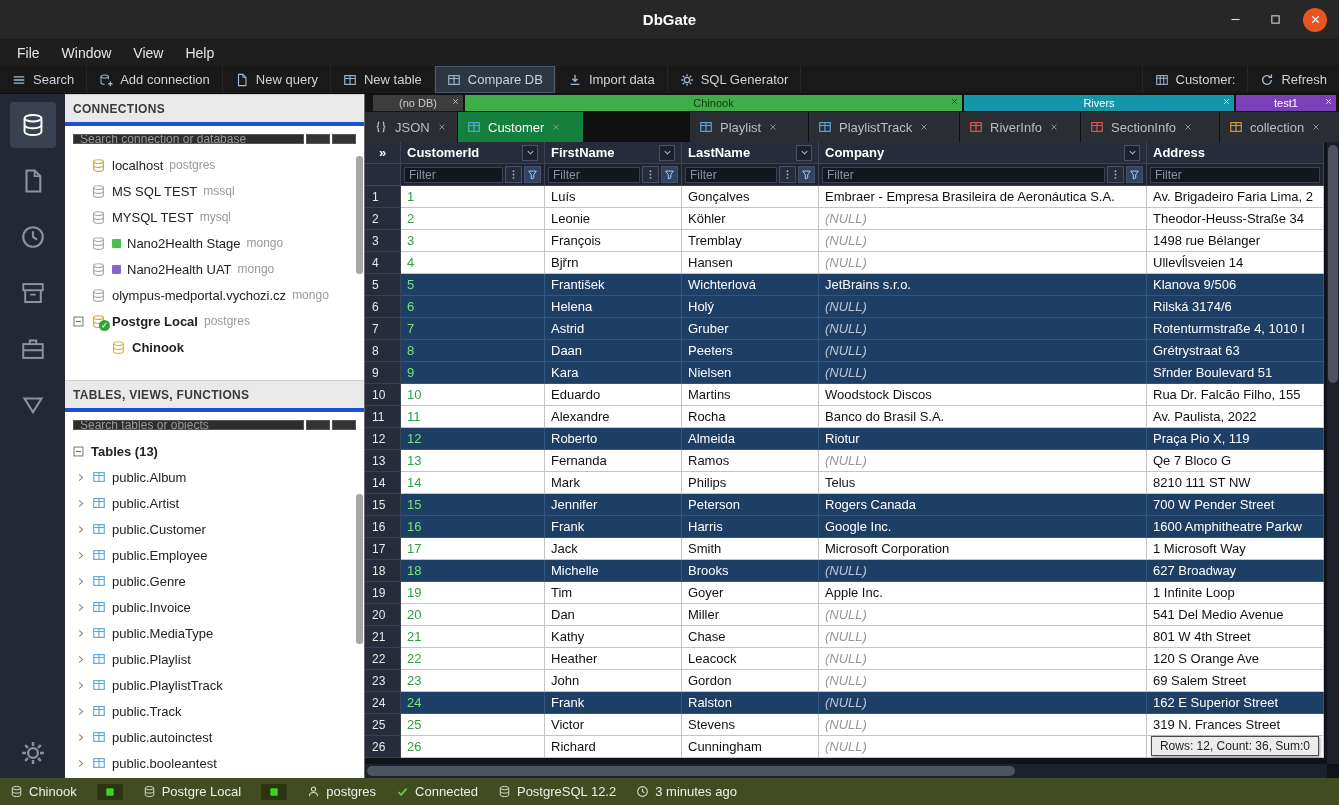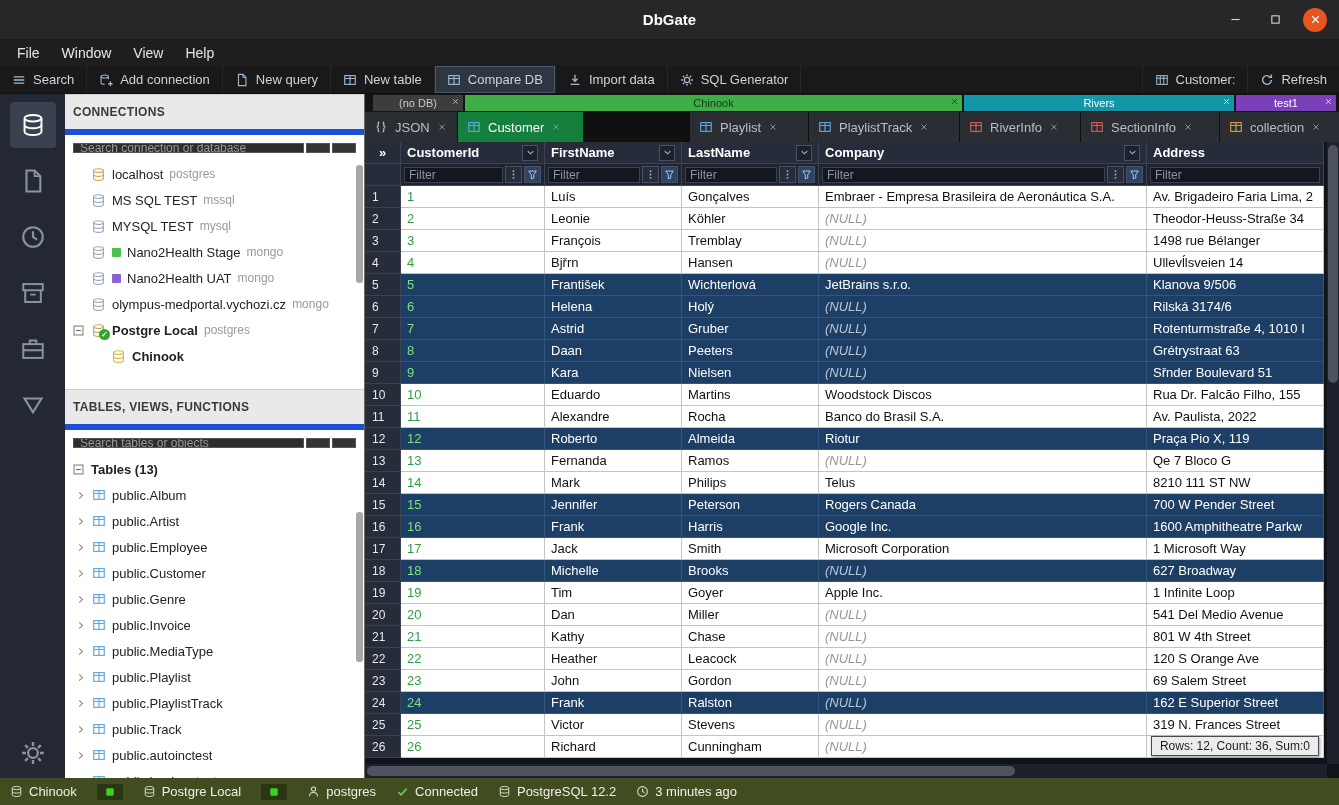--- a/index.html
+++ b/index.html
@@ -29,21 +29,21 @@
   .main { flex:1 1 auto; display:flex; min-height:0; }
 
   
   .iconstrip { width:65px; background:#232834; display:flex; flex-direction:column; align-items:center; padding-top:8px; gap:10px; position:relative; flex:0 0 auto; }
   .strip-icon { width:46px; height:46px; display:flex; align-items:center; justify-content:center; border-radius:4px; }
   .strip-icon.active { background:#3a4251; }
   .strip-gear { position:absolute; bottom:12px; left:0; width:65px; display:flex; justify-content:center; }
 
   
   .leftpanel { width:300px; background:#ffffff; display:flex; flex-direction:column; overflow:hidden; flex:0 0 auto; border-right:1px solid #6a6a6a; }
-  .panel-header { height:41px; flex:0 0 auto; background:#e9e9e9; border-top:1px solid #cfcfcf; border-bottom:6px solid #1d4ed8; font-size:12px; font-weight:bold; color:#3a3a3a; display:flex; align-items:center; padding-left:8px; letter-spacing:.3px; }
+  .panel-header { height:32px; flex:0 0 auto; background:#e9e9e9; border-top:1px solid #cfcfcf; border-bottom:4px solid #1d4ed8; font-size:12px; font-weight:bold; color:#3a3a3a; display:flex; align-items:center; padding-left:8px; letter-spacing:.3px; }
   .searchrow { height:26px; flex:0 0 auto; display:flex; gap:2px; padding:8px; background:#ffffff; }
   .searchrow input { flex:1; min-width:0; background:#2d2d2d; border:1px solid #555; color:#cccccc; font-size:12px; padding:0 6px; outline:none; }
   .searchrow input::placeholder { color:#9a9a9a; }
   .sq-btn { width:24px; flex:0 0 auto; background:#343434; border:1px solid #555; display:flex; align-items:center; justify-content:center; }
   .tree { position:relative; flex:0 0 auto; overflow:hidden; }
   .tree-item { height:26px; display:flex; align-items:center; gap:6px; font-size:13px; color:#222; padding-left:26px; white-space:nowrap; }
   .tree-item.rootx { padding-left:7px; }
   .tree-item.child { padding-left:46px; }
   .tree-item .nm.bold { font-weight:bold; }
   .tree-item .engine { color:#999; font-size:12px; }
@@ -447,35 +447,35 @@
               <svg width="11" height="11" viewBox="0 0 16 16">
                 <path d="M6 3.5L11 8l-5 4.5" stroke="#888" fill="none" stroke-width="1.5"></path>
               </svg>
             </span>
             <span class="ic">
               <svg width="14" height="14" viewBox="0 0 16 16">
                 <rect x="2" y="3" width="12" height="10" stroke="#5aa7e8" fill="none" stroke-width="1.3"></rect>
                 <path d="M2 6.3h12M8 3v10" stroke="#5aa7e8" stroke-width="1.3"></path>
               </svg>
             </span>
-            <span class="nm">public.Employee</span>
+            <span class="nm">public.Customer</span>
           </div>
           <div class="tree-item rootx" style="padding-left: 10px;">
             <span class="ic">
               <svg width="11" height="11" viewBox="0 0 16 16">
                 <path d="M6 3.5L11 8l-5 4.5" stroke="#888" fill="none" stroke-width="1.5"></path>
               </svg>
             </span>
             <span class="ic">
               <svg width="14" height="14" viewBox="0 0 16 16">
                 <rect x="2" y="3" width="12" height="10" stroke="#5aa7e8" fill="none" stroke-width="1.3"></rect>
                 <path d="M2 6.3h12M8 3v10" stroke="#5aa7e8" stroke-width="1.3"></path>
               </svg>
             </span>
-            <span class="nm">public.Customer</span>
+            <span class="nm">public.Employee</span>
           </div>
           <div class="tree-item rootx" style="padding-left: 10px;">
             <span class="ic">
               <svg width="11" height="11" viewBox="0 0 16 16">
                 <path d="M6 3.5L11 8l-5 4.5" stroke="#888" fill="none" stroke-width="1.5"></path>
               </svg>
             </span>
             <span class="ic">
               <svg width="14" height="14" viewBox="0 0 16 16">
                 <rect x="2" y="3" width="12" height="10" stroke="#5aa7e8" fill="none" stroke-width="1.3"></rect>

